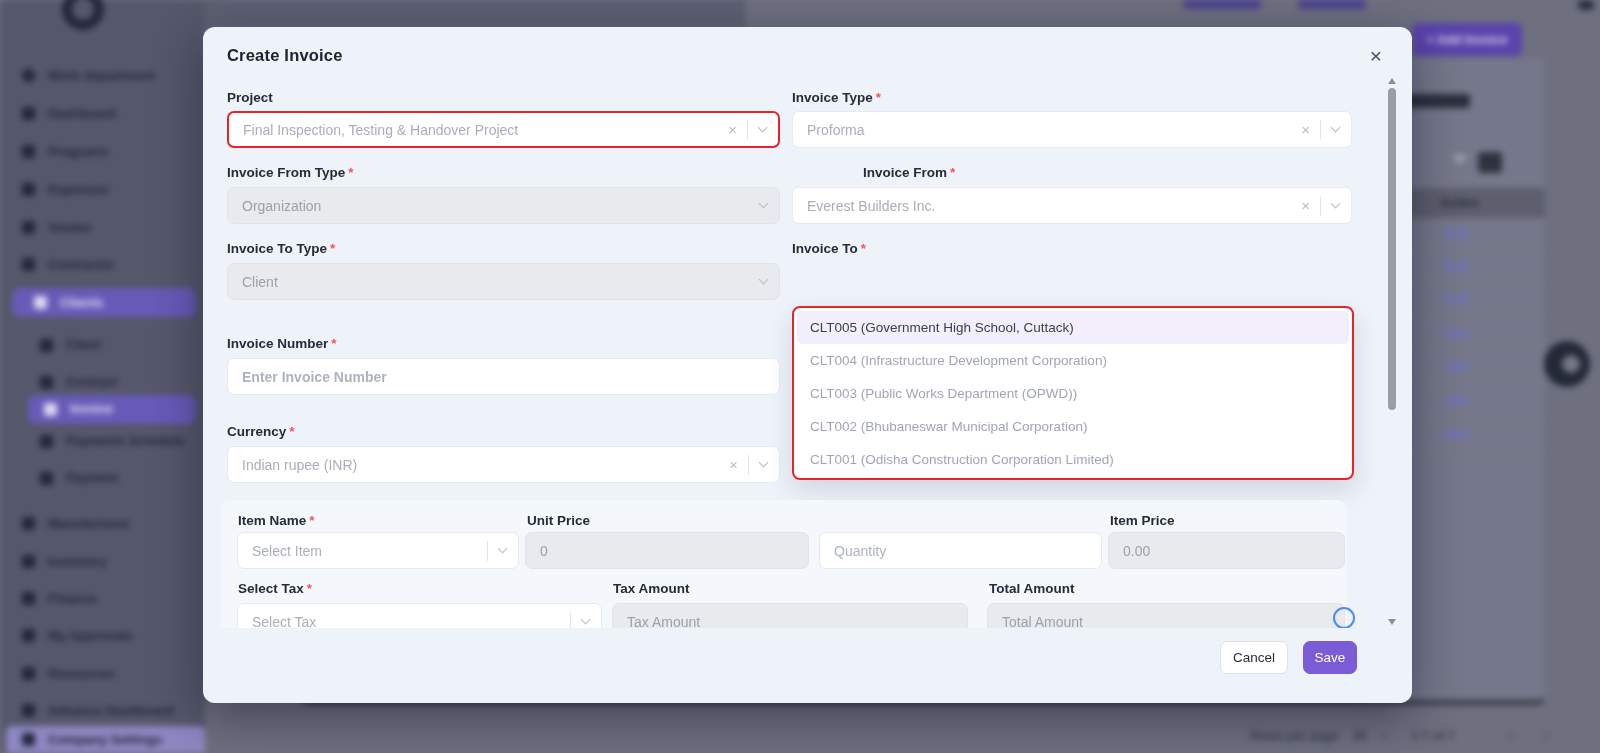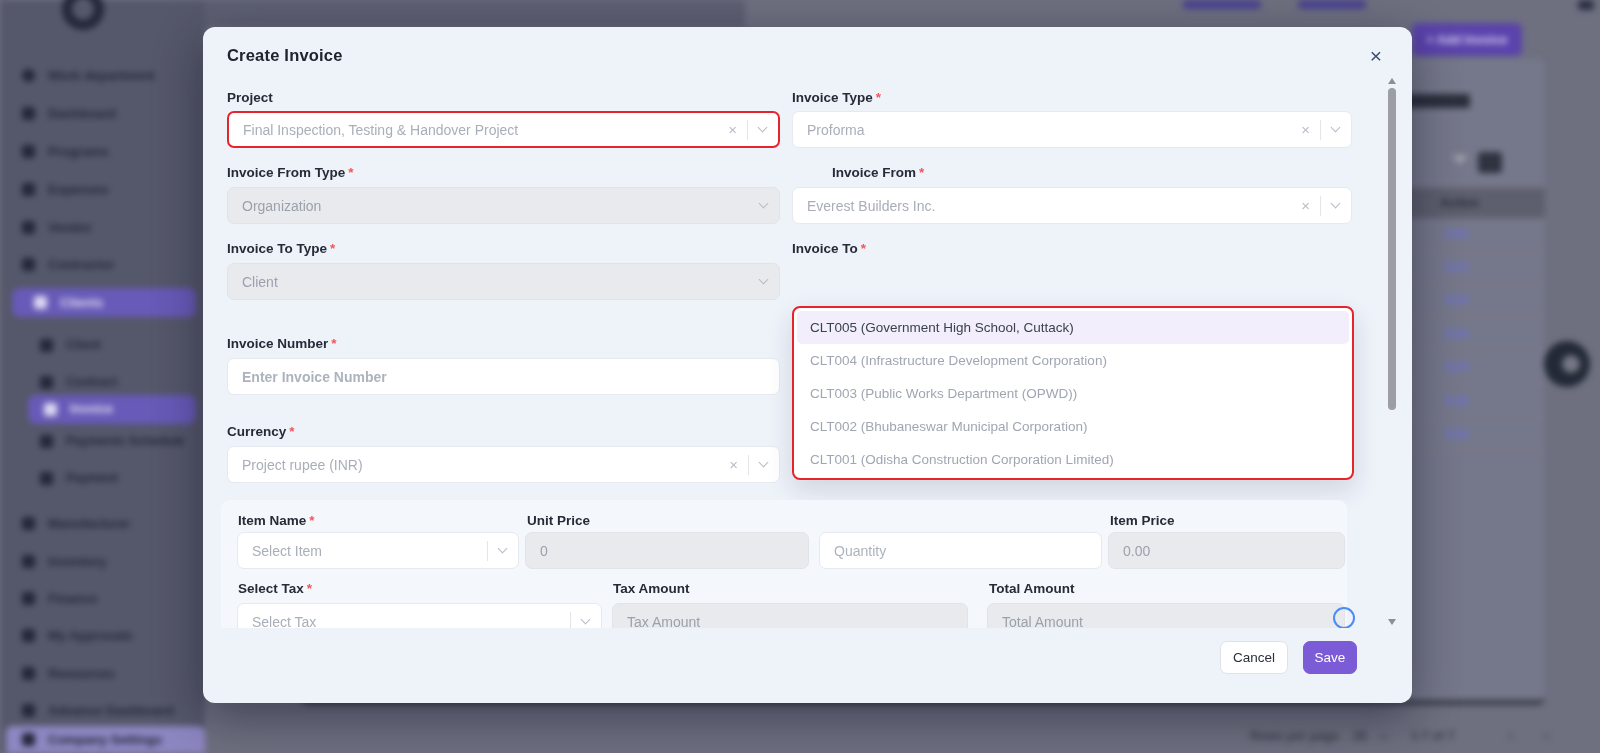--- a/index.html
+++ b/index.html
@@ -240,42 +240,42 @@
         <span class="vdiv"></span>
         <span class="chev"></span>
       </div>
 
       <div class="label" style="left:24px; top:138px;"><span>Invoice From Type</span><span class="req">*</span></div>
       <div class="field disabled" style="left:24px; top:160px; width:553px;">
         <span class="val">Organization</span>
         <span class="chev"></span>
       </div>
 
-      <div class="label" style="left:589px; top:138px;padding-left:40px;"><span>Invoice From</span><span class="req">*</span></div>
+      <div class="label" style="left:620px; top:138px;padding-left:40px;"><span>Invoice From</span><span class="req">*</span></div>
       <div class="field" style="left:589px; top:160px; width:560px;">
         <span class="val">Everest Builders Inc.</span>
         <span class="icon-clear">×</span>
         <span class="vdiv"></span>
         <span class="chev"></span>
       </div>
 
       <div class="label" style="left:24px; top:214px;"><span>Invoice To Type</span><span class="req">*</span></div>
       <div class="field disabled" style="left:24px; top:236px; width:553px;">
         <span class="val">Client</span>
         <span class="chev"></span>
       </div>
 
       <div class="label" style="left:589px; top:214px;"><span>Invoice To</span><span class="req">*</span></div>
 
       <div class="label" style="left:24px; top:309px;"><span>Invoice Number</span><span class="req">*</span></div>
       <input class="field" style="left: 24px; top: 331px; width: 553px; font-weight: bold;" readonly="" placeholder="Enter Invoice Number">
 
       <div class="label" style="left:24px; top:397px;"><span>Currency</span><span class="req">*</span></div>
       <div class="field" style="left:24px; top:419px; width:553px;">
-        <span class="val">Project rupee (INR)</span>
+        <span class="val">Indian rupee (INR)</span>
         <span class="icon-clear">×</span>
         <span class="vdiv"></span>
         <span class="chev"></span>
       </div>
 
       <div class="dd">
         <div class="dd-item active">CLT005 (Government High School, Cuttack)</div>
         <div class="dd-item">CLT004 (Infrastructure Development Corporation)</div>
         <div class="dd-item">CLT003 (Public Works Department (OPWD))</div>
         <div class="dd-item">CLT002 (Bhubaneswar Municipal Corporation)</div>

